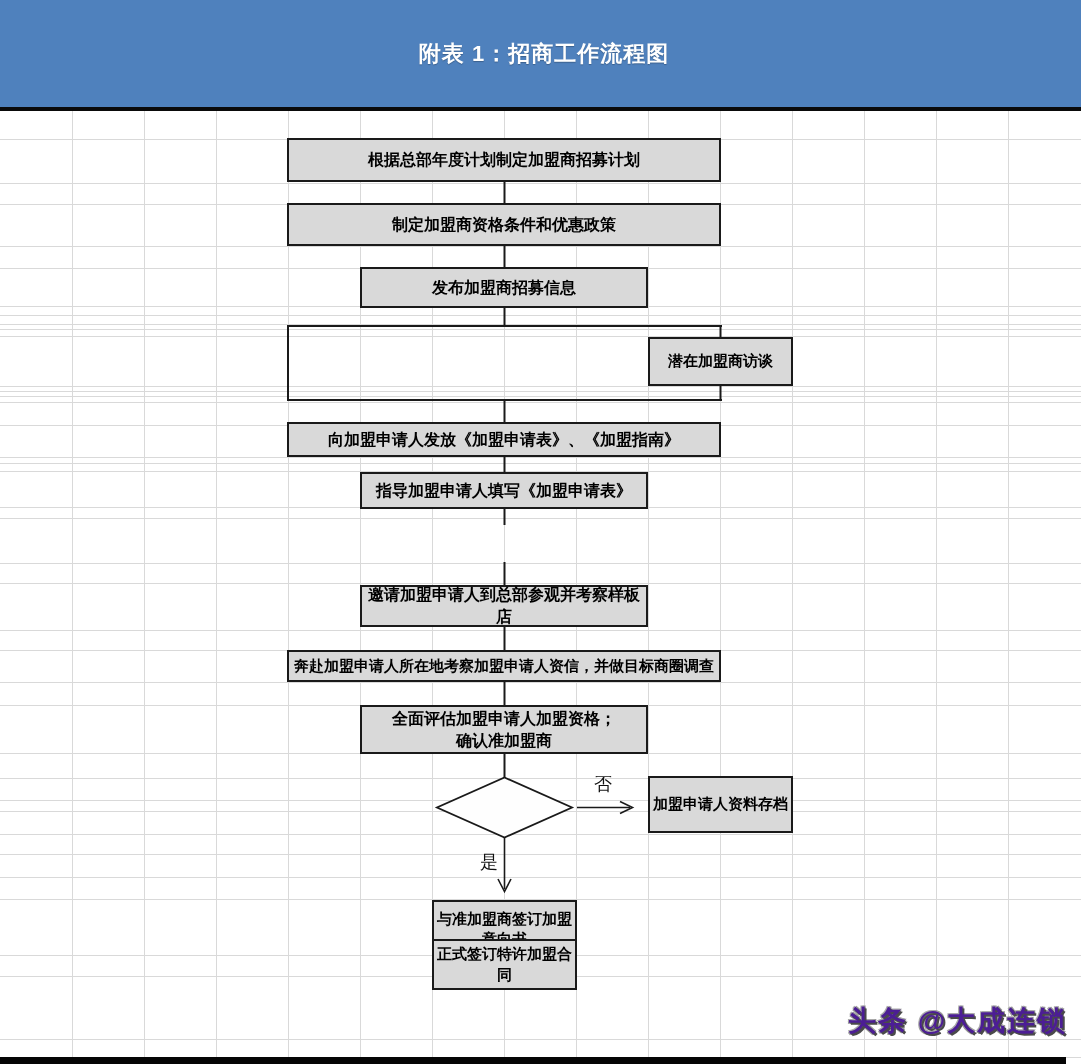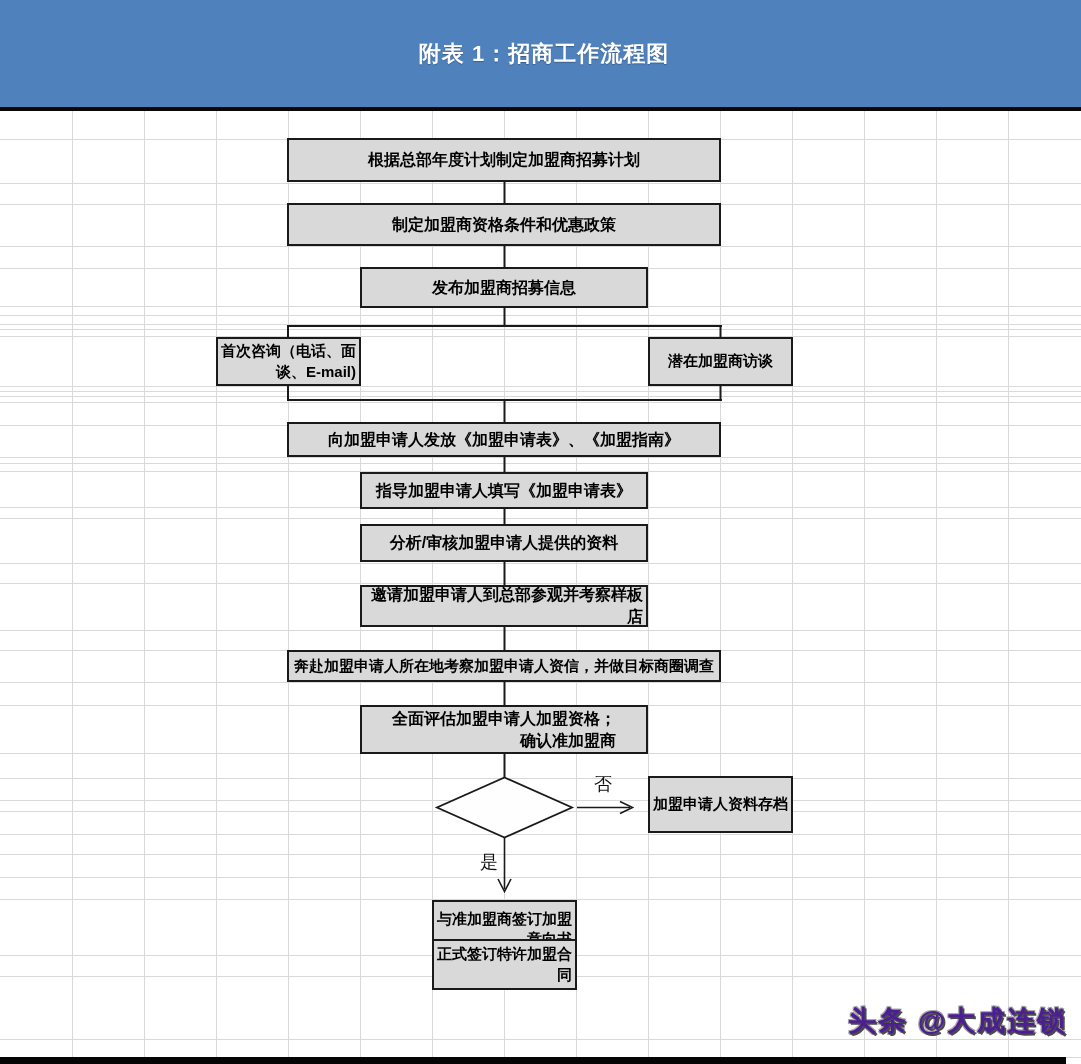--- a/index.html
+++ b/index.html
@@ -28,21 +28,21 @@
   svg.layer{position:absolute;left:0;top:0;}
   #grid-svg{z-index:0;}
   #conn-svg{z-index:1;}
   
   .node{
     position:absolute;z-index:2;
     background:#d9d9d9;
     border:2px solid #1a1a1a;
     box-sizing:border-box;
     display:flex;align-items:center;justify-content:center;
-    text-align:right;
+    text-align:center;
     font-weight:700;color:#000;
     font-size:16px;line-height:1.35;
     white-space:pre-line;
     padding:1px 3px;
   }
   .node.small{font-size:15px;}
   
   .branch-label{
     position:absolute;z-index:3;
     font-size:18px;font-weight:400;color:#111;
@@ -153,26 +153,23 @@
 
     <g stroke="#1a1a1a" stroke-width="1.6" fill="none">
       <line x1="504.5" y1="837" x2="504.5" y2="889"></line>
       <path d="M498,879 L504.5,891.5 L511,879"></path>
     </g>
   </svg>
 
   <div class="node" style="left:287px;top:138px;width:434px;height:44px;">根据总部年度计划制定加盟商招募计划</div>
   <div class="node" style="left:287px;top:203px;width:434px;height:43px;">制定加盟商资格条件和优惠政策</div>
   <div class="node" style="left:360px;top:267px;width:288px;height:41px;">发布加盟商招募信息</div>
-  <div class="node small" style="left:216px;top:337px;width:145px;height:49px;">首次咨询（电话、面
-谈、E-mail)</div>
   <div class="node small" style="left:648px;top:337px;width:145px;height:49px;">潜在加盟商访谈</div>
   <div class="node" style="left:287px;top:422px;width:434px;height:35px;">向加盟申请人发放《加盟申请表》、《加盟指南》</div>
   <div class="node" style="left:360px;top:472px;width:288px;height:37px;">指导加盟申请人填写《加盟申请表》</div>
-  <div class="node" style="left:360px;top:524px;width:288px;height:38px;">分析/审核加盟申请人提供的资料</div>
   <div class="node small" style="left:287px;top:650px;width:434px;height:32px;">奔赴加盟申请人所在地考察加盟申请人资信，并做目标商圈调查</div>
   <div class="node" style="left:360px;top:585px;width:288px;height:42px;">邀请加盟申请人到总部参观并考察样板店</div>
   <div class="node" style="left:360px;top:705px;width:288px;height:49px;">全面评估加盟申请人加盟资格；
 确认准加盟商</div>
   <div class="node small" style="left:648px;top:776px;width:145px;height:57px;">加盟申请人资料存档</div>
   <div class="node small" style="left:432px;top:900px;width:145px;height:58px;">与准加盟商签订加盟
 意向书</div>
   <div class="node small" style="left:432px;top:939px;width:145px;height:51px;">正式签订特许加盟合
 同</div>
 

